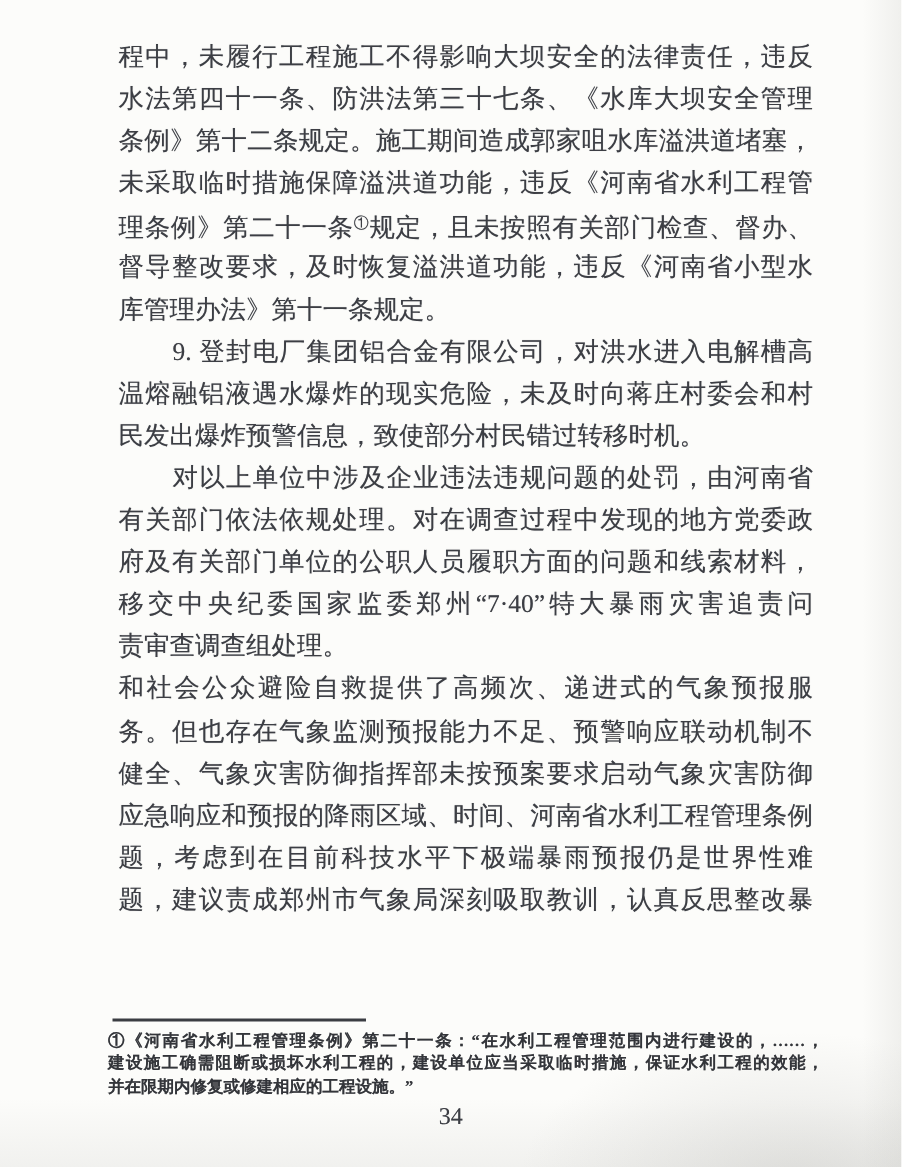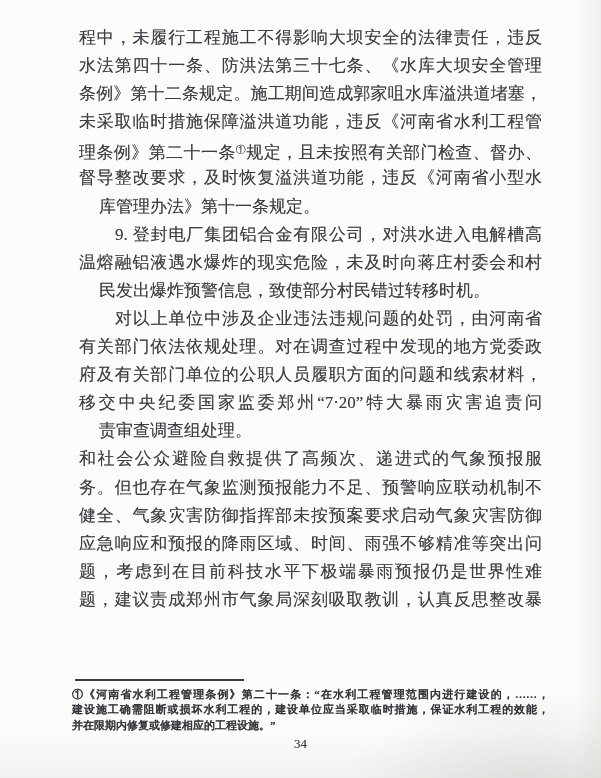--- a/index.html
+++ b/index.html
@@ -33,21 +33,20 @@
     text-align: justify;
     text-align-last: justify;
     text-justify: inter-character;
     white-space: nowrap;
     color: #3c3e44;
     text-shadow: 0 0 0.45px rgba(70,72,78,0.55);
   }
   .line.para-end {
     text-align-last: left;
     white-space: normal;
-    margin-left: 20px;
   }
   .line.indent {
     padding-left: 36px;
     width: 427px;
   }
   .sup {
     font-size: 10px;
     vertical-align: 5px;
   }
   .footnote-rule {
@@ -78,21 +77,21 @@
   .fn-line.fn-last {
     text-align-last: left;
     white-space: normal;
   }
   .page-number {
     position: absolute;
     left: 0;
     top: 736px;
     width: 100%;
     text-align: center;
-    font-size: 13px;
+    font-size: 16px;
     color: #3c3e44;
     text-shadow: 0 0 0.4px rgba(70,72,78,0.5);
   }
 </style>
 </head>
 <body>
 
 <div class="page">
 
   <div class="body-text">
@@ -104,26 +103,26 @@
       <span>理条例》第二十一条</span><span class="sup">①</span><span>规定，且未按照有关部门检查、督办、</span>
     </div>
     <div class="line">督导整改要求，及时恢复溢洪道功能，违反《河南省小型水</div>
     <div class="line para-end">库管理办法》第十一条规定。</div>
     <div class="line indent">9. 登封电厂集团铝合金有限公司，对洪水进入电解槽高</div>
     <div class="line">温熔融铝液遇水爆炸的现实危险，未及时向蒋庄村委会和村</div>
     <div class="line para-end">民发出爆炸预警信息，致使部分村民错过转移时机。</div>
     <div class="line indent">对以上单位中涉及企业违法违规问题的处罚，由河南省</div>
     <div class="line">有关部门依法依规处理。对在调查过程中发现的地方党委政</div>
     <div class="line">府及有关部门单位的公职人员履职方面的问题和线索材料，</div>
-    <div class="line">移交中央纪委国家监委郑州“7·20”特大暴雨灾害追责问</div>
+    <div class="line">移交中央纪委国家监委郑州“7·40”特大暴雨灾害追责问</div>
     <div class="line para-end">责审查调查组处理。</div>
     <div class="line">和社会公众避险自救提供了高频次、递进式的气象预报服</div>
     <div class="line">务。但也存在气象监测预报能力不足、预警响应联动机制不</div>
     <div class="line">健全、气象灾害防御指挥部未按预案要求启动气象灾害防御</div>
-    <div class="line">应急响应和预报的降雨区域、时间、雨强不够精准等突出问</div>
+    <div class="line">应急响应和预报的降雨区域、时间、河南省水利工程管理条例</div>
     <div class="line">题，考虑到在目前科技水平下极端暴雨预报仍是世界性难</div>
     <div class="line">题，建议责成郑州市气象局深刻吸取教训，认真反思整改暴</div>
   </div>
 
   <div class="footnote-rule"></div>
 
   <div class="footnote">
     <div class="fn-line">①《河南省水利工程管理条例》第二十一条：“在水利工程管理范围内进行建设的，……，</div>
     <div class="fn-line">建设施工确需阻断或损坏水利工程的，建设单位应当采取临时措施，保证水利工程的效能，</div>
     <div class="fn-line fn-last">并在限期内修复或修建相应的工程设施。”</div>

